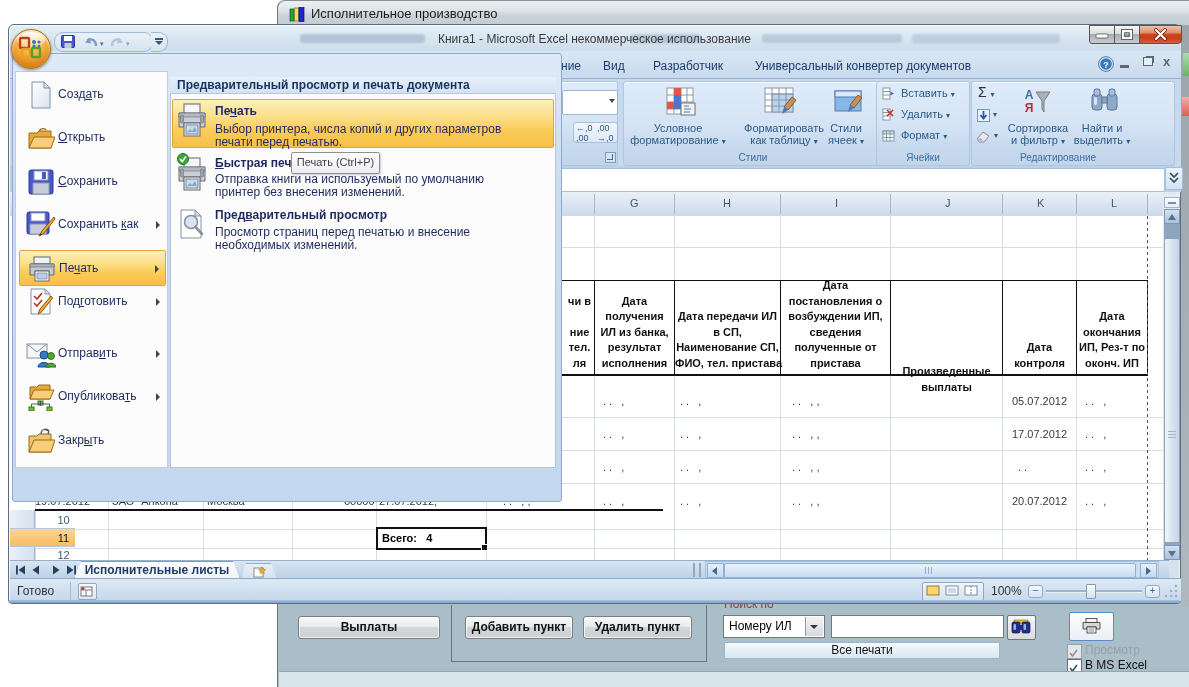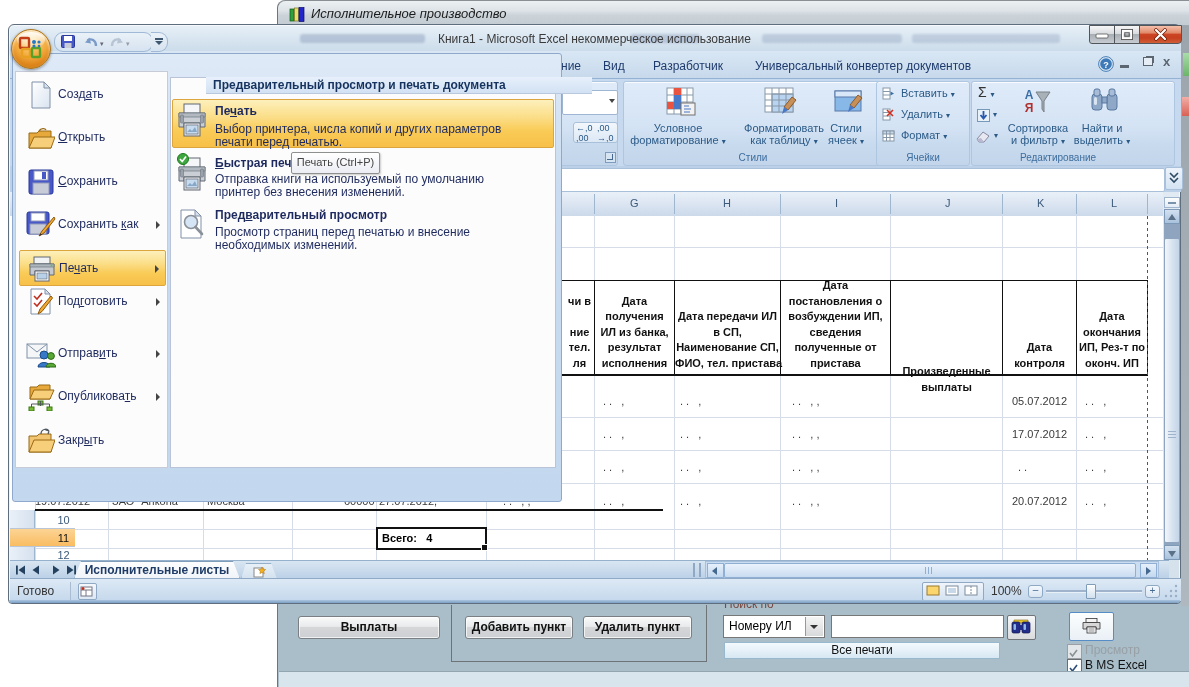--- a/index.html
+++ b/index.html
@@ -4,21 +4,21 @@
 html,body{margin:0;padding:0;}
 body{width:1189px;height:687px;position:relative;overflow:hidden;background:#fff;
   font-family:"Liberation Sans", sans-serif;}
 .abs{position:absolute;}
 .tx{position:absolute;white-space:nowrap;}
 
 #bgwin{left:277px;top:0;width:912px;height:687px;background:#A9BEC9;
   border-left:1px solid #6F7478;border-top:1px solid #8A8F93;border-radius:8px 0 0 0;}
 #bgtitle{left:0;top:0;width:912px;height:24px;border-radius:8px 0 0 0;
   background:linear-gradient(#ECF0F2,#DDE3E7 40%,#CBD3D9 60%,#C3CCD2);border-bottom:1px solid #9FA8AE;}
-#bgtitle .t{left:33px;top:5px;font-size:13px;color:#1c1c1c;font-style:italic;}
+#bgtitle .t{left:33px;top:5px;font-size:13px;color:#1c1c1c;}
 #bgsliver{left:903px;top:25px;width:9px;height:580px;background:linear-gradient(180deg,#9BA5AB,#AEB8BE);}
 #bgbottom{left:1px;top:670px;width:911px;height:17px;background:#D8E5EC;border-top:1px solid #93A5AE;}
 .w7btn{position:absolute;height:21px;border:1px solid #7A7F84;border-radius:3px;
   background:linear-gradient(#F9FAFA,#E9EAEB 45%,#D4D6D8 50%,#CDCFD2);
   font-size:12px;font-weight:bold;color:#111;text-align:center;line-height:20px;
   box-shadow:inset 0 0 0 1px rgba(255,255,255,.7);}
 
 #xl{left:8px;top:24px;width:1171px;height:578px;border-radius:6px 6px 4px 4px;
   background:linear-gradient(#E6EEF5,#D4E1EB);border:1px solid #5E6E7E;
   box-shadow:inset 0 0 0 1px rgba(255,255,255,.65);}
@@ -75,21 +75,21 @@
 .mitem{position:absolute;left:3px;width:147px;height:36px;}
 .mitem .lab{position:absolute;left:39px;top:10px;font-size:12px;color:#1E2A5E;}
 .mitem .arr{position:absolute;right:6px;top:14px;width:0;height:0;
   border-left:4px solid #444;border-top:4px solid transparent;border-bottom:4px solid transparent;}
 .hl{background:linear-gradient(#FDF0BC,#FBDC83 40%,#F9CB57 65%,#F7C048);
   border:1px solid #DCA53E;border-radius:2px;box-sizing:border-box;}
 .ritem-t{position:absolute;font-size:12px;font-weight:bold;color:#1E2A5E;}
 .ritem-d{position:absolute;font-size:12px;color:#1E2A5E;line-height:13px;}
 #mhdr{position:absolute;left:157px;top:23px;width:386px;height:17px;
   background:linear-gradient(#E7F0FB,#D2E1F3);border-bottom:1px solid #B9C8DD;
-  font-size:12px;font-weight:bold;color:#15335E;line-height:17px;padding-left:7px;box-sizing:border-box;margin-left:36px;}
+  font-size:12px;font-weight:bold;color:#15335E;line-height:17px;padding-left:7px;box-sizing:border-box;}
 #mbottom{position:absolute;left:0;top:414px;width:548px;height:33px;
   background:linear-gradient(#E5EFFA,#CFE0F3 60%,#C7DAEF);}
 .mbtn{position:absolute;top:9px;height:22px;white-space:nowrap;border:1px solid #98B1D2;border-radius:3px;
   background:linear-gradient(#FFFFFF,#EAF1FA 50%,#D8E7F6);font-size:12px;color:#1E2A5E;
   line-height:20px;box-sizing:border-box;}
 
 #tooltip{left:291px;top:152px;width:87px;height:20px;border:1px solid #8E8F8F;border-radius:2px;
   background:linear-gradient(#FFFFFF,#ECEDF4);font-size:11px;color:#444;text-align:center;
   line-height:19px;box-shadow:1px 1px 2px rgba(0,0,0,.2);}
 

